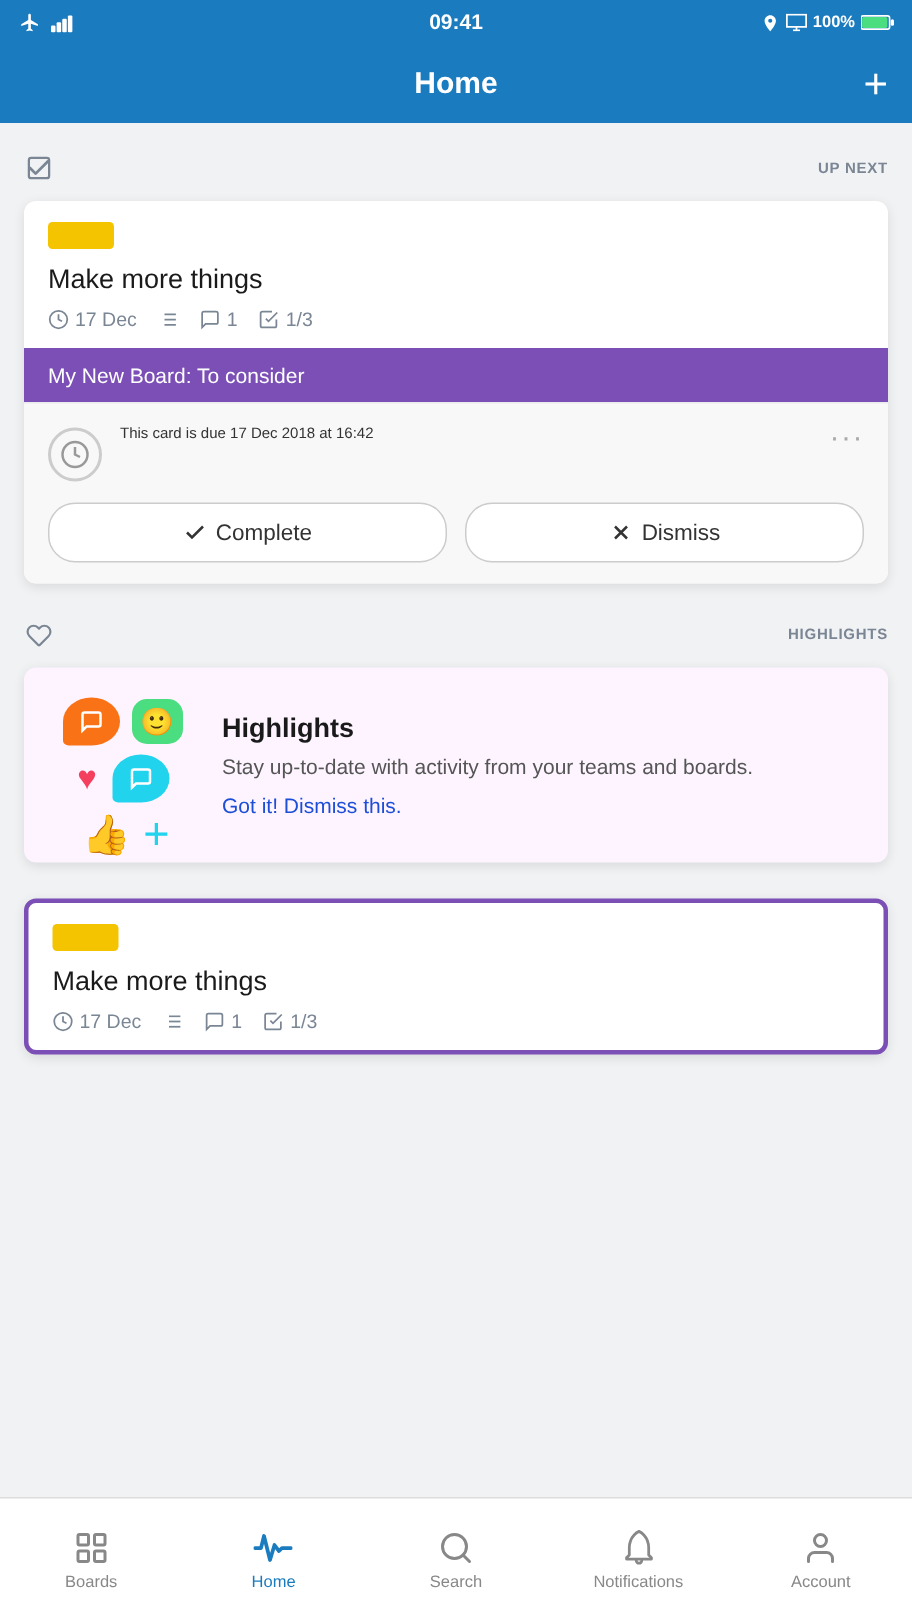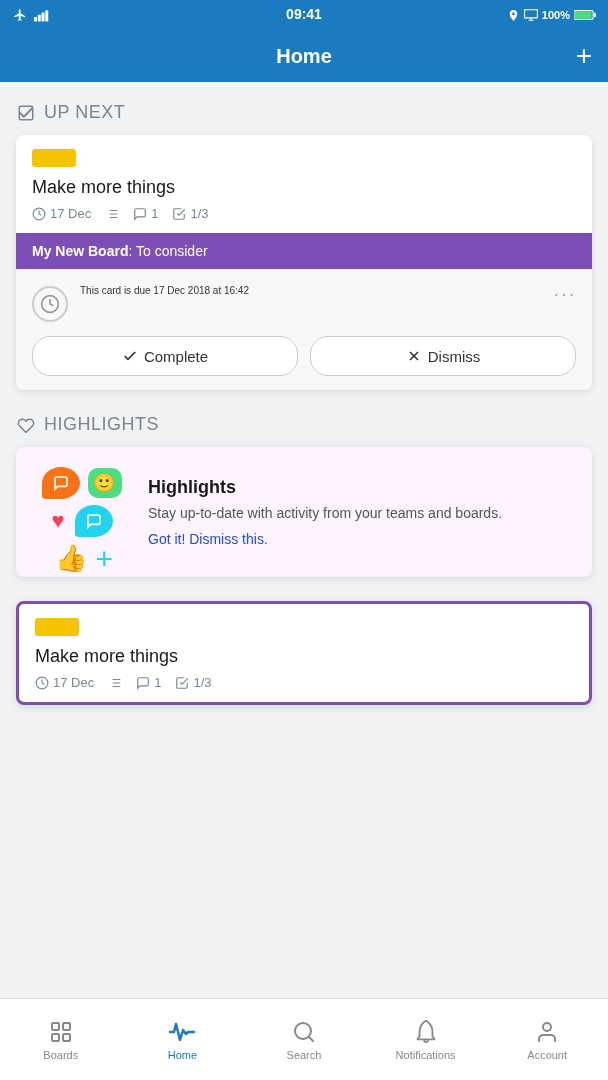--- a/index.html
+++ b/index.html
@@ -74,24 +74,25 @@
       padding: 20px 16px 90px;
     }
 
     
     .section-header {
       display: flex;
       align-items: center;
       gap: 8px;
       margin-bottom: 12px;
       color: #7a8694;
-      font-size: 18px;
-      font-weight: 400;
+      font-size: 10px;
+      font-weight: 700;
       letter-spacing: 0.5px;
       text-transform: uppercase;
+      justify-content: space-between;
     }
     .section-icon {
       width: 20px;
       height: 20px;
       display: flex;
       align-items: center;
       justify-content: center;
       color: #7a8694;
     }
 
@@ -135,21 +136,21 @@
     }
 
     
     .card-board-label {
       background: #7b4fb5;
       color: white;
       font-size: 14px;
       padding: 10px 16px;
     }
     .card-board-label span.bold {
-      font-weight: 700;
+      font-weight: 400;
       text-align: right;
     }
 
     
     .notification-box {
       background: #f8f8f8;
       border-top: 1px solid #ebebeb;
       padding: 14px 16px;
     }
     .notification-row {

